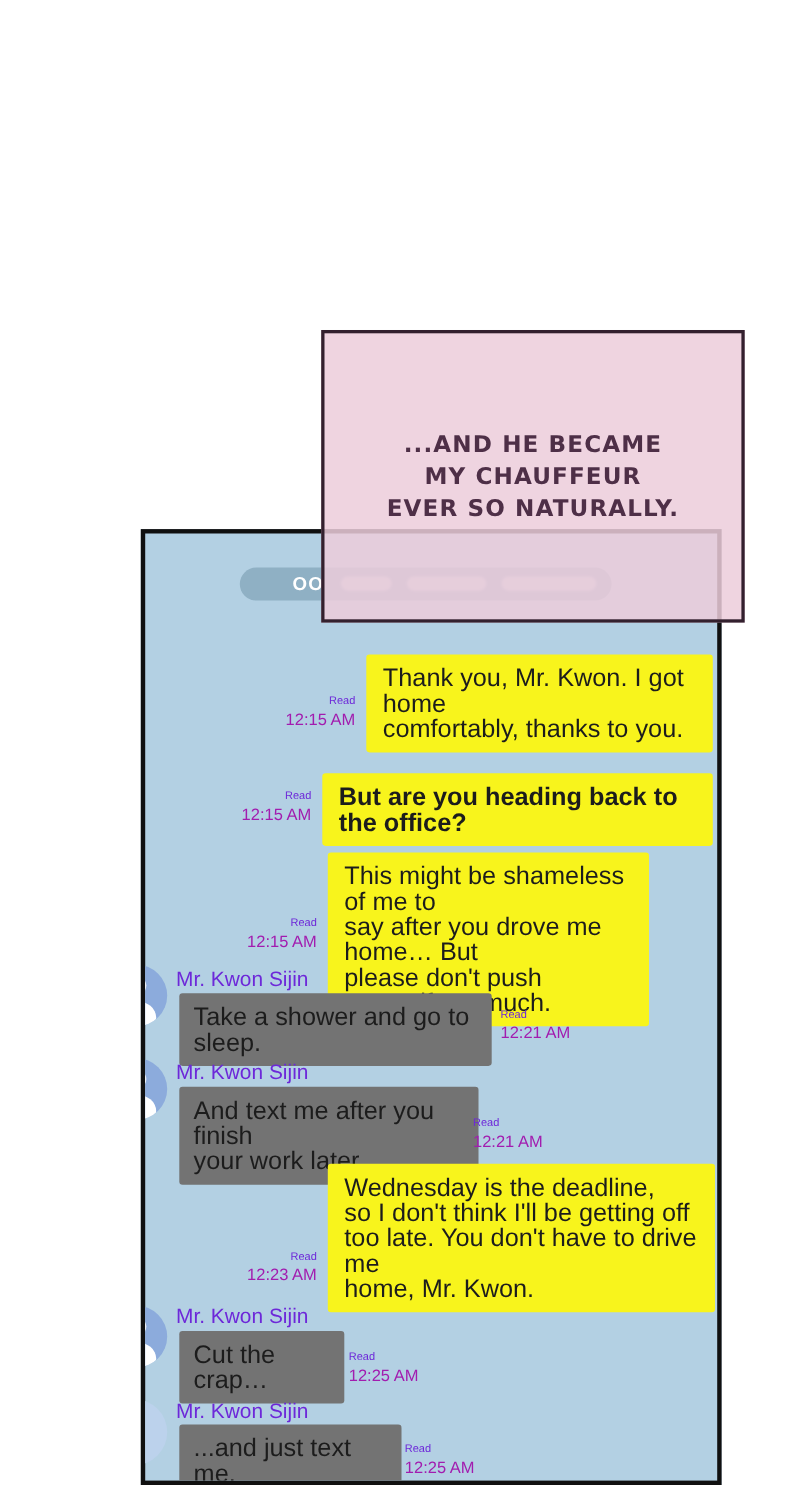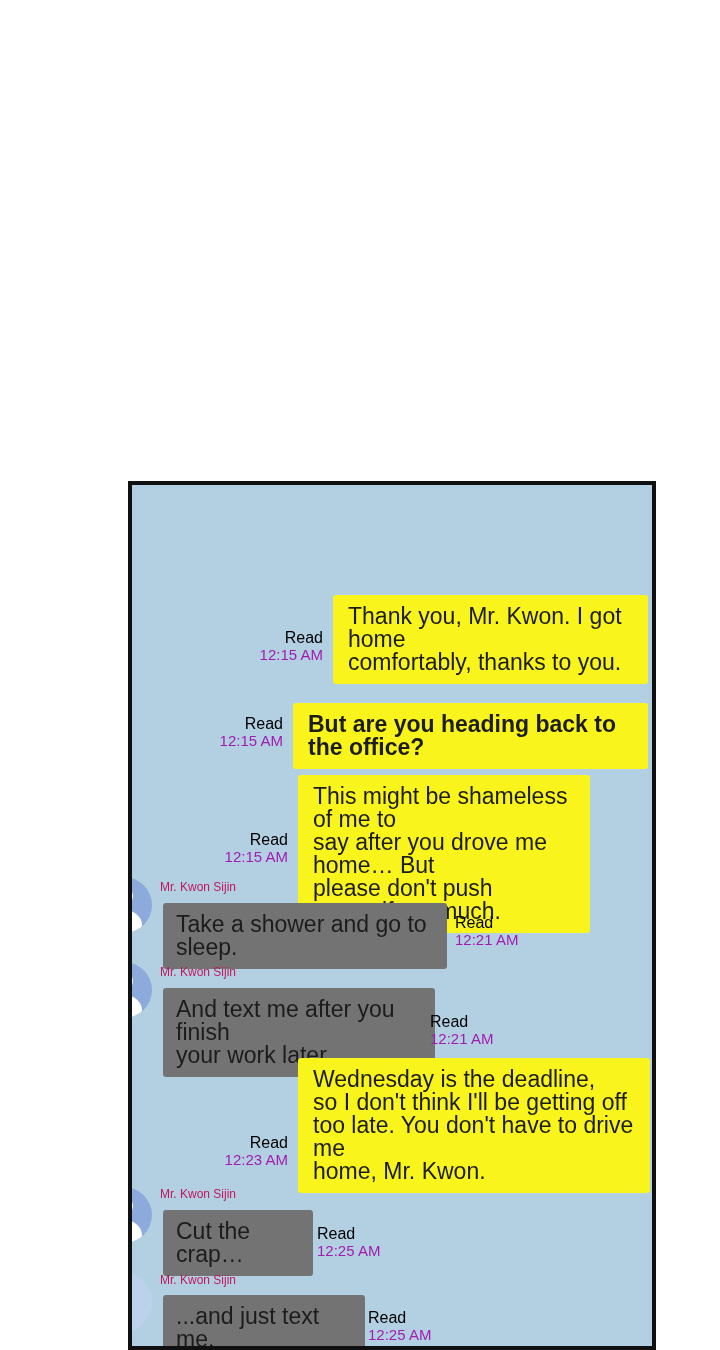--- a/index.html
+++ b/index.html
@@ -29,26 +29,26 @@
   .blob.b2{left:152px;width:72px;}
   .blob.b3{left:238px;width:86px;}
   
   .bubble{
     position:absolute;box-sizing:border-box;border-radius:3px;
     font-size:23px;line-height:23px;color:#1c1c1c;white-space:pre-line;
   }
   .bubble.sent{background:#f8f41c;padding:10px 15px;}
   .bubble.received{background:#737373;padding:10px 13px;}
   .sender-name{
-    position:absolute;font-size:12px;color:#be185d;white-space:nowrap;
+    position:absolute;font-size:19px;color:#6d28d9;white-space:nowrap;
   }
   .meta{position:absolute;line-height:17px;white-space:nowrap;}
   .meta.right{text-align:right;}
   .meta.left{text-align:left;}
-  .meta .read{display:block;font-size:16px;color:#000000;}
+  .meta .read{display:block;font-size:10px;color:#6d28d9;}
   .meta .time{display:block;font-size:15px;color:#a21caf;}
   
   .avatar{
     position:absolute;left:-36px;width:56px;height:56px;border-radius:50%;
     background:#8cabdc;overflow:hidden;
   }
   .avatar .head{
     position:absolute;left:19px;top:10px;width:18px;height:18px;
     border-radius:50%;background:#ffffff;
   }
@@ -74,20 +74,26 @@
     letter-spacing:1px;color:#4e2f47;
   }
 </style>
 </head>
 <body>
 
 <div class="page">
 
   <div class="chat-panel">
 
+    <div class="date-pill">
+      <span class="pill-text">OO</span>
+      <span class="blob b1"></span>
+      <span class="blob b2"></span>
+      <span class="blob b3"></span>
+    </div>
 
     <div class="bubble sent" style="left:201px;top:110px;width:315px;">Thank you, Mr. Kwon. I got home
 comfortably, thanks to you.</div>
     <div class="meta right" style="left:61px;top:144px;width:130px;">
       <span class="read">Read</span>
       <span class="time">12:15 AM</span>
     </div>
 
     <div class="bubble sent" style="left:161px;top:218px;width:355px;font-weight:bold;">But are you heading back to the office?</div>
     <div class="meta right" style="left:21px;top:230px;width:130px;">
@@ -152,14 +158,21 @@
     </div>
     <div class="sender-name" style="left:28px;top:788px;">Mr. Kwon Sijin</div>
     <div class="bubble received" style="left:31px;top:810px;width:202px;">...and just text me.</div>
     <div class="meta left" style="left:236px;top:824px;width:140px;">
       <span class="read">Read</span>
       <span class="time">12:25 AM</span>
     </div>
 
   </div>
 
+  <div class="narration-box">
+    <div class="narration-text">
+      <div>...AND HE BECAME</div>
+      <div>MY CHAUFFEUR</div>
+      <div>EVER SO NATURALLY.</div>
+    </div>
+  </div>
 
 </div>
 
 </body></html>

